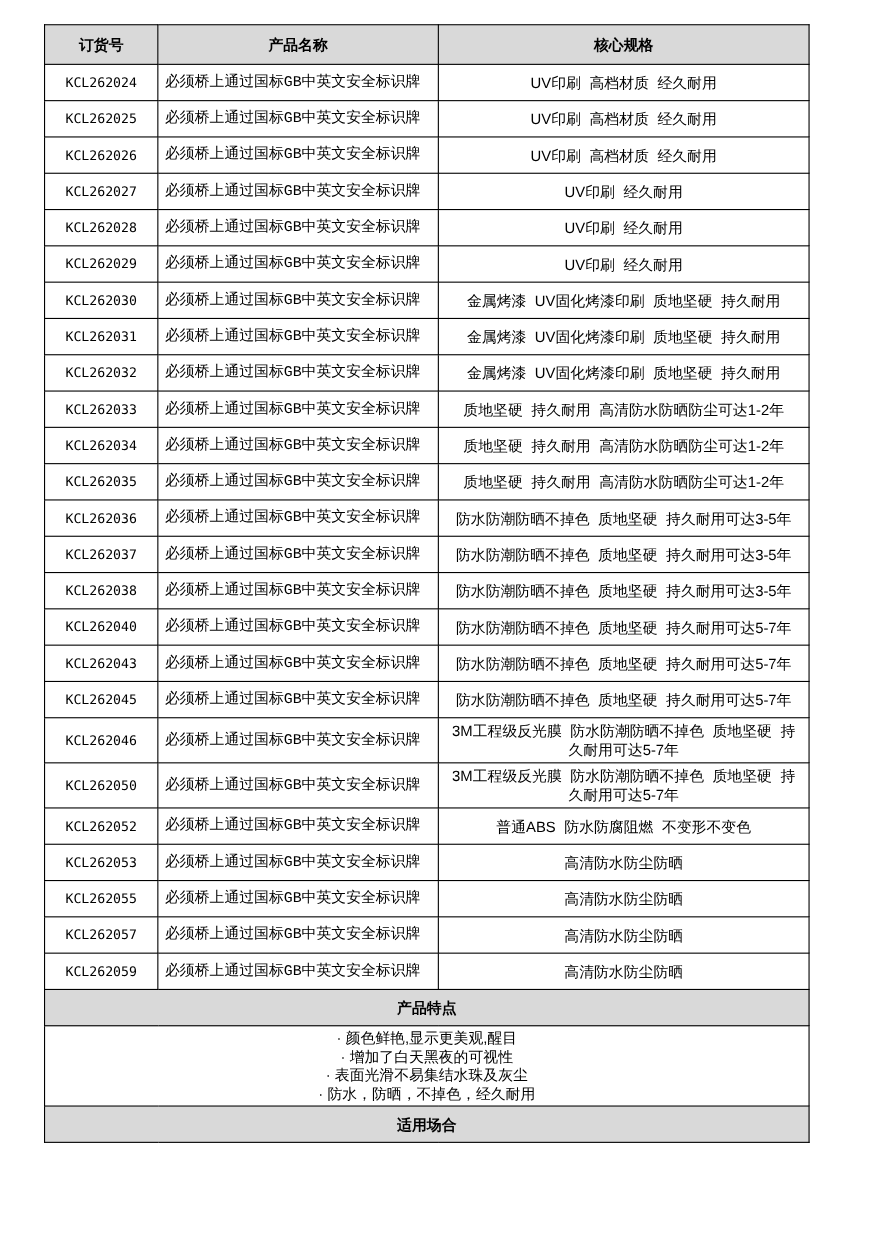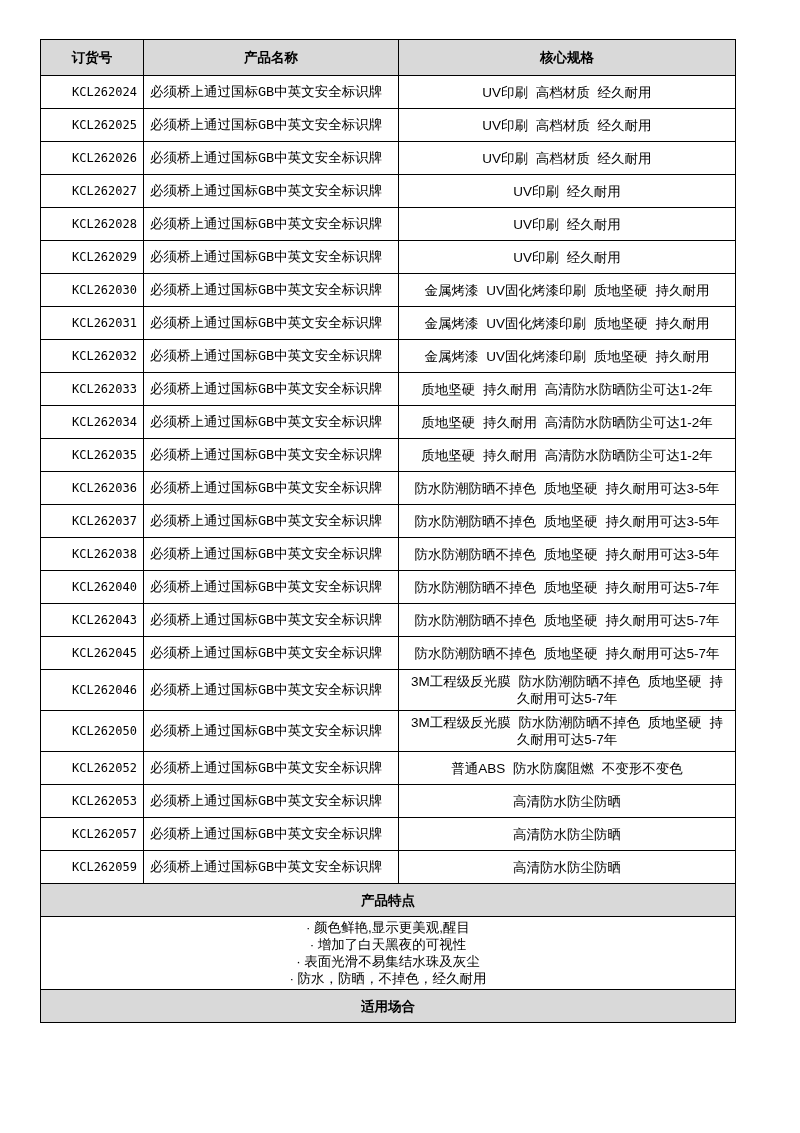--- a/index.html
+++ b/index.html
@@ -11,21 +11,21 @@
   .page {
     position: relative;
     width: 800px;
     height: 1133px;
     background: #ffffff;
     overflow: hidden;
   }
   table.spec-table {
     position: absolute;
     left: 40px;
-    top: 39px;
+    top: 22px;
     width: 695px;
     border-collapse: collapse;
     table-layout: fixed;
   }
   .spec-table col.c-order { width: 103px; }
   .spec-table col.c-name  { width: 255px; }
   .spec-table col.c-spec  { width: 337px; }
   .spec-table th, .spec-table td {
     border: 1px solid #000000;
     font-size: 13.5px;
@@ -35,21 +35,21 @@
   }
   .spec-table thead th {
     height: 36px;
     background: #d9d9d9;
     font-weight: 700;
     text-align: center;
   }
   .spec-table thead th.h-order { text-align: center; }
   .spec-table td.cell-order {
     height: 33px;
-    text-align: right;
+    text-align: center;
     font-family: "DejaVu Sans Mono", monospace;
     font-size: 12px;
   }
   .spec-table td.cell-name { height: 33px; text-align: left; font-family: Liberation Mono, monospace; }
   .spec-table td.cell-spec { height: 33px; text-align: center; word-spacing: 4px; }
   .spec-table td.band {
     height: 33px;
     background: #d9d9d9;
     text-align: center;
     font-weight: 700;
@@ -186,20 +186,25 @@
           <td class="cell-order">KCL262052</td>
           <td class="cell-name">必须桥上通过国标GB中英文安全标识牌</td>
           <td class="cell-spec">普通ABS 防水防腐阻燃 不变形不变色</td>
         </tr>
         <tr>
           <td class="cell-order">KCL262053</td>
           <td class="cell-name">必须桥上通过国标GB中英文安全标识牌</td>
           <td class="cell-spec">高清防水防尘防晒</td>
         </tr>
         <tr>
+          <td class="cell-order">KCL262055</td>
+          <td class="cell-name">必须桥上通过国标GB中英文安全标识牌</td>
+          <td class="cell-spec">高清防水防尘防晒</td>
+        </tr>
+        <tr>
           <td class="cell-order">KCL262057</td>
           <td class="cell-name">必须桥上通过国标GB中英文安全标识牌</td>
           <td class="cell-spec">高清防水防尘防晒</td>
         </tr>
         <tr>
           <td class="cell-order">KCL262059</td>
           <td class="cell-name">必须桥上通过国标GB中英文安全标识牌</td>
           <td class="cell-spec">高清防水防尘防晒</td>
         </tr>
       </tbody>

